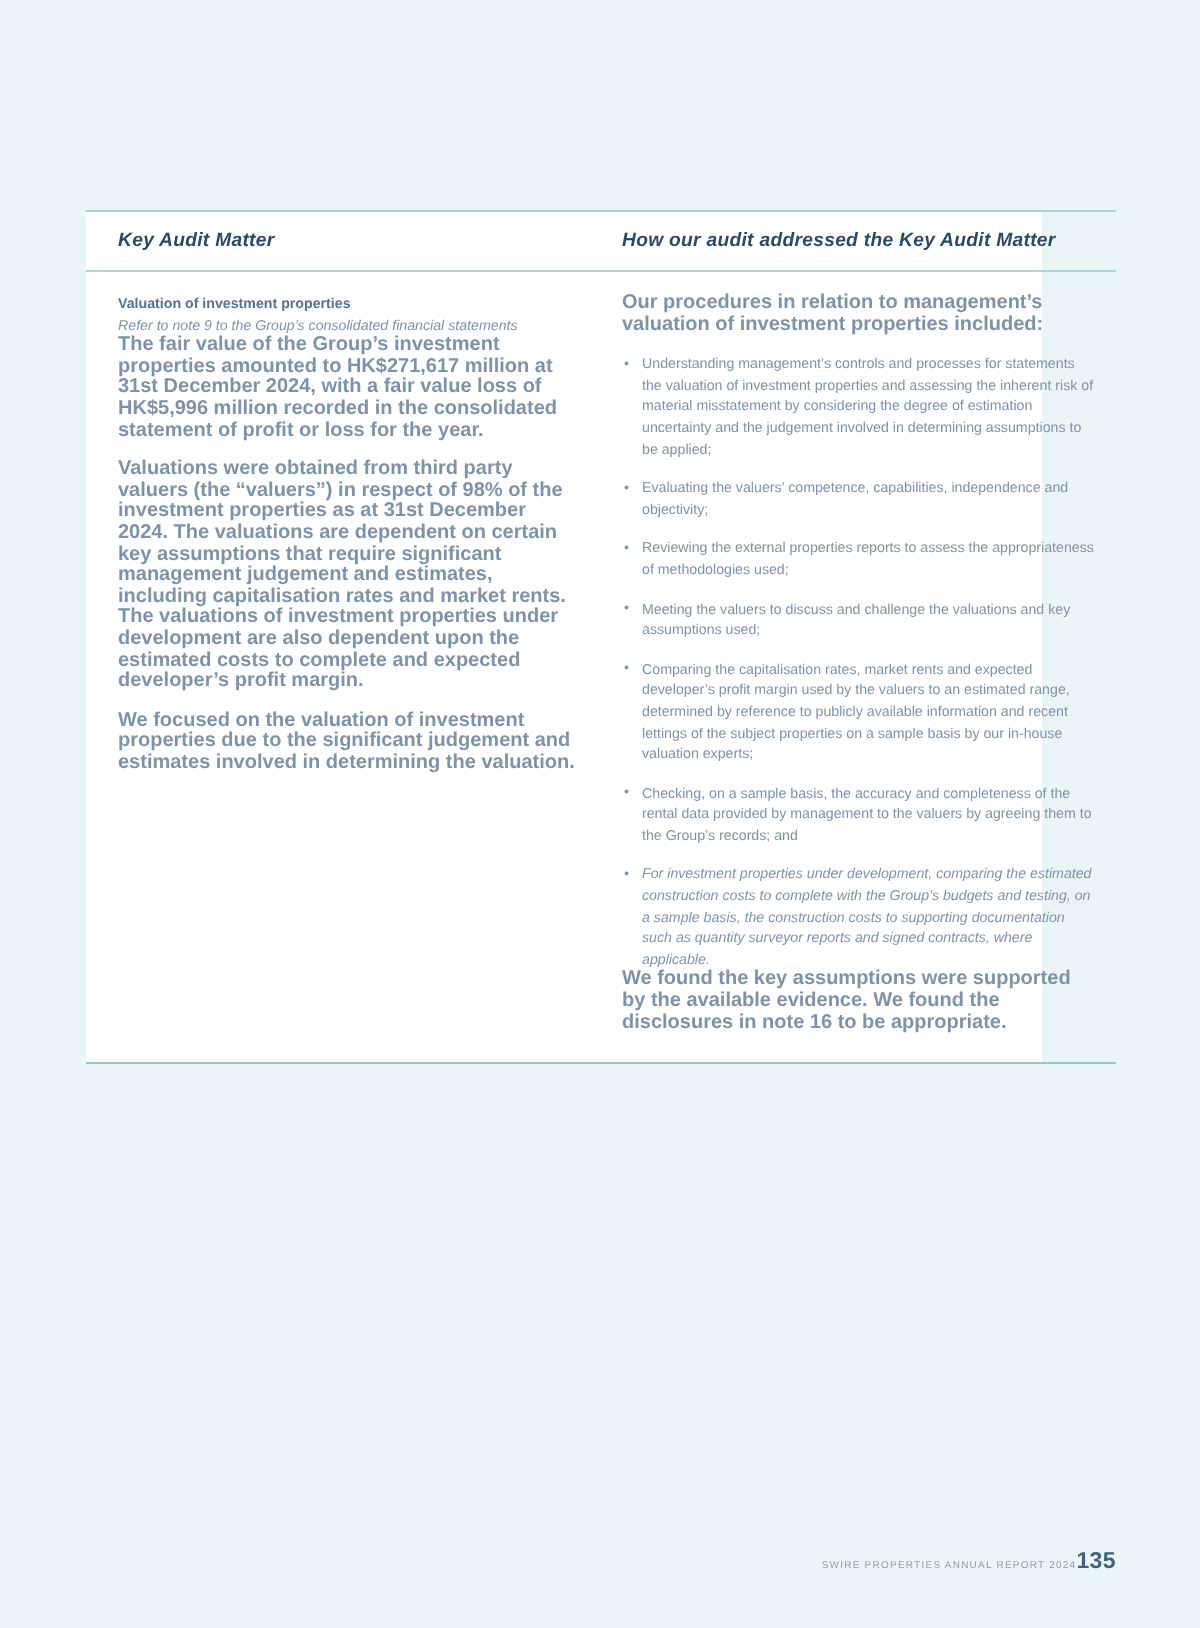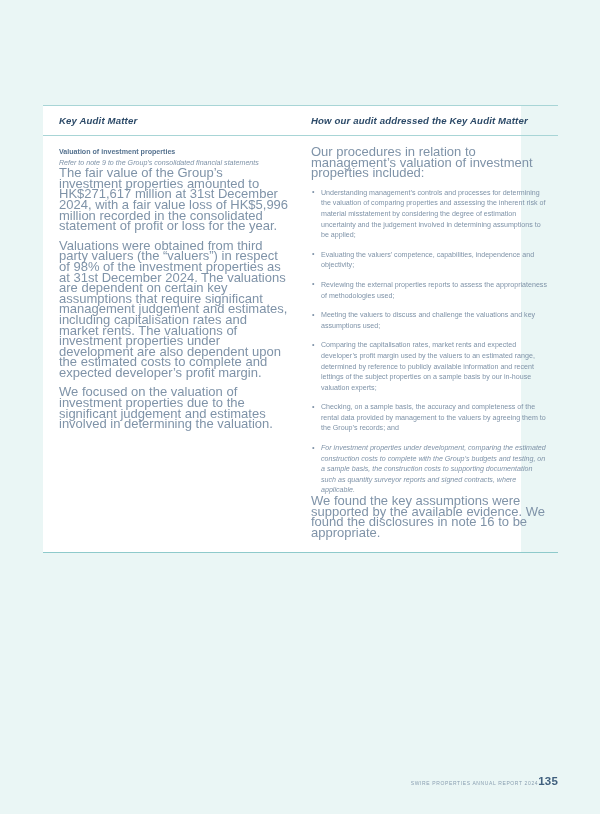--- a/index.html
+++ b/index.html
@@ -82,24 +82,25 @@
 
   .sub-head-italic {
     font-size: 7.1px;
     font-style: italic;
     color: #7f93a8;
     line-height: 10.6px;
     margin: 0;
   }
 
   p.para {
-    font-size: 13px;
+    font-size: 10px;
     color: #7f93a8;
     line-height: 10.6px;
     margin: 0 0 9px 0;
+    font-weight: bold;
   }
   p.para:last-child { margin-bottom: 0; }
 
   .gap-top { margin-top: 9px; }
 
   ul.bullets {
     list-style: none;
     margin: 0 0 0 0;
     padding: 0;
   }
@@ -188,21 +189,21 @@
               <p class="para">Valuations were obtained from third party valuers (the “valuers”) in respect of 98% of the investment properties as at 31st December 2024. The valuations are dependent on certain key assumptions that require significant management judgement and estimates, including capitalisation rates and market rents. The valuations of investment properties under development are also dependent upon the estimated costs to complete and expected developer’s profit margin.</p>
               <p class="para">We focused on the valuation of investment properties due to the significant judgement and estimates involved in determining the valuation.</p>
             </div>
           </td>
 
           <td>
             <div class="cell-inner-right">
               <p class="para">Our procedures in relation to management’s valuation of investment properties included:</p>
 
               <ul class="bullets">
-                <li>Understanding management’s controls and processes for determining the valuation of comparing properties and assessing the inherent risk of material misstatement by considering the degree of estimation uncertainty and the judgement involved in determining assumptions to be applied;</li>
+                <li>Understanding management’s controls and processes for statements the valuation of investment properties and assessing the inherent risk of material misstatement by considering the degree of estimation uncertainty and the judgement involved in determining assumptions to be applied;</li>
                 <li>Evaluating the valuers’ competence, capabilities, independence and objectivity;</li>
                 <li>Reviewing the external properties reports to assess the appropriateness of methodologies used;</li>
                 <li>Meeting the valuers to discuss and challenge the valuations and key assumptions used;</li>
                 <li>Comparing the capitalisation rates, market rents and expected developer’s profit margin used by the valuers to an estimated range, determined by reference to publicly available information and recent lettings of the subject properties on a sample basis by our in-house valuation experts;</li>
                 <li>Checking, on a sample basis, the accuracy and completeness of the rental data provided by management to the valuers by agreeing them to the Group’s records; and</li>
                 <li>For investment properties under development, comparing the estimated construction costs to complete with the Group’s budgets and testing, on a sample basis, the construction costs to supporting documentation such as quantity surveyor reports and signed contracts, where applicable.</li>
               </ul>
 
               <p class="para gap-top">We found the key assumptions were supported by the available evidence. We found the disclosures in note 16 to be appropriate.</p>
             </div>

